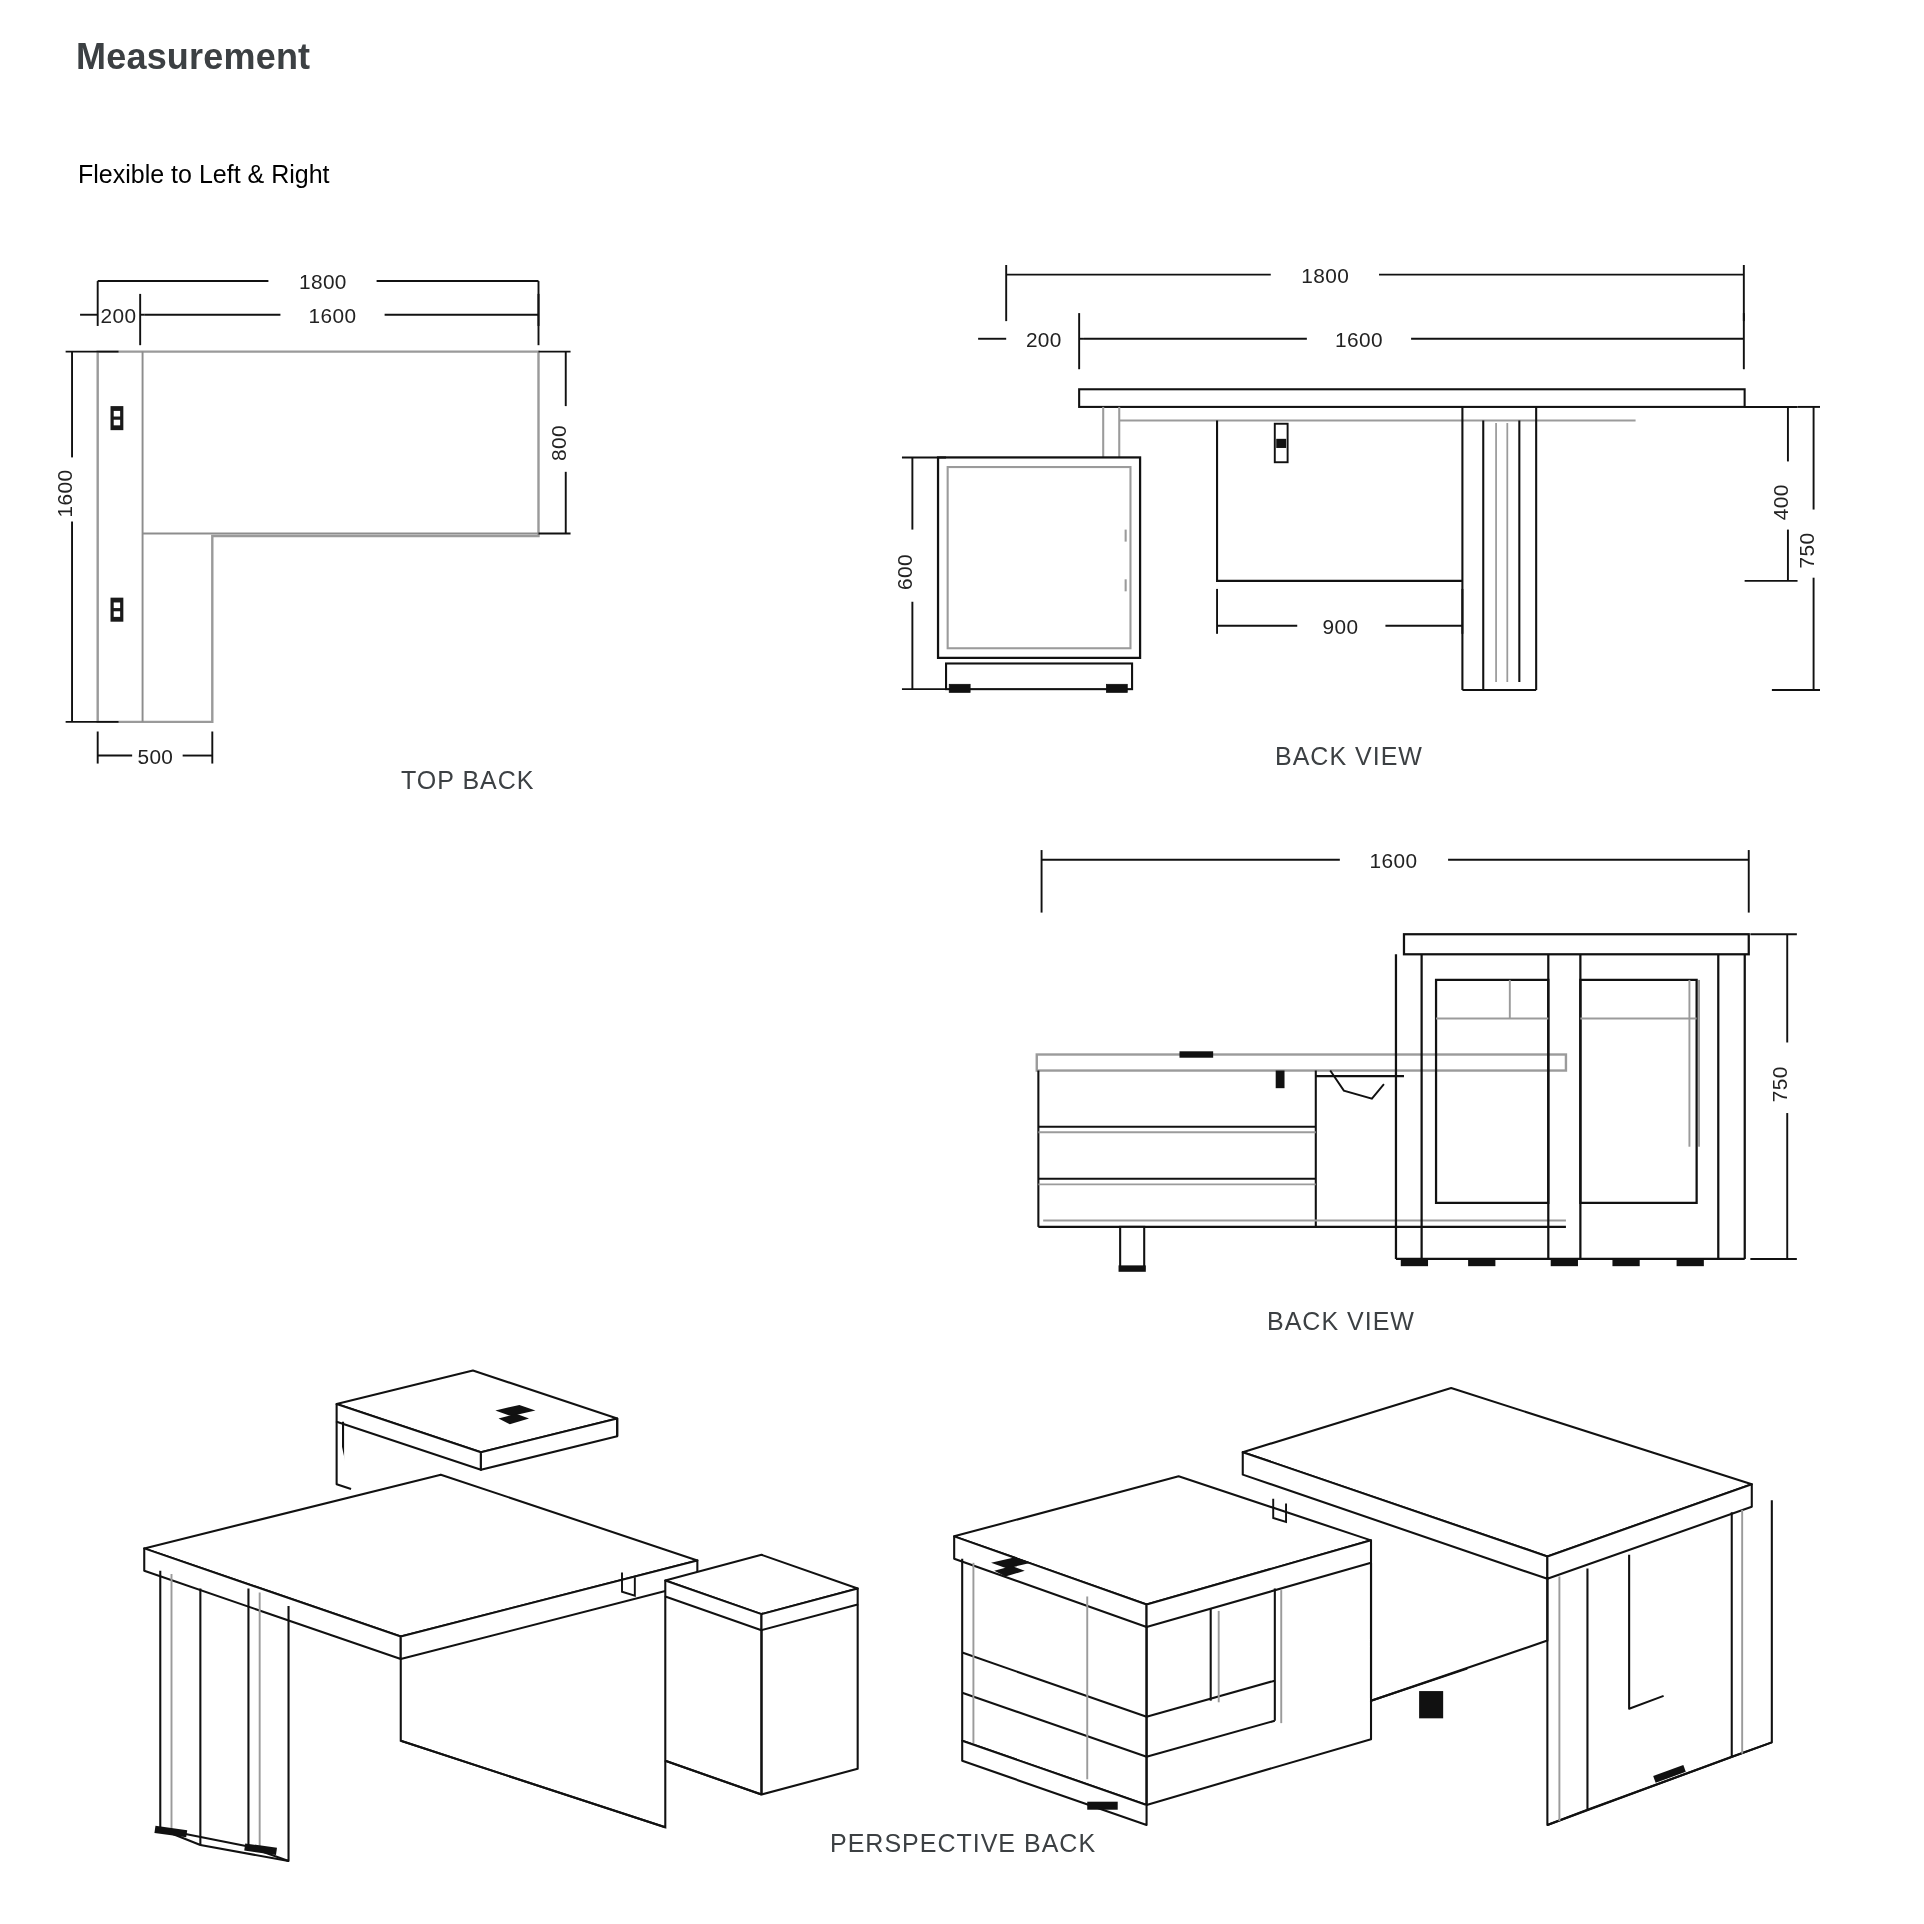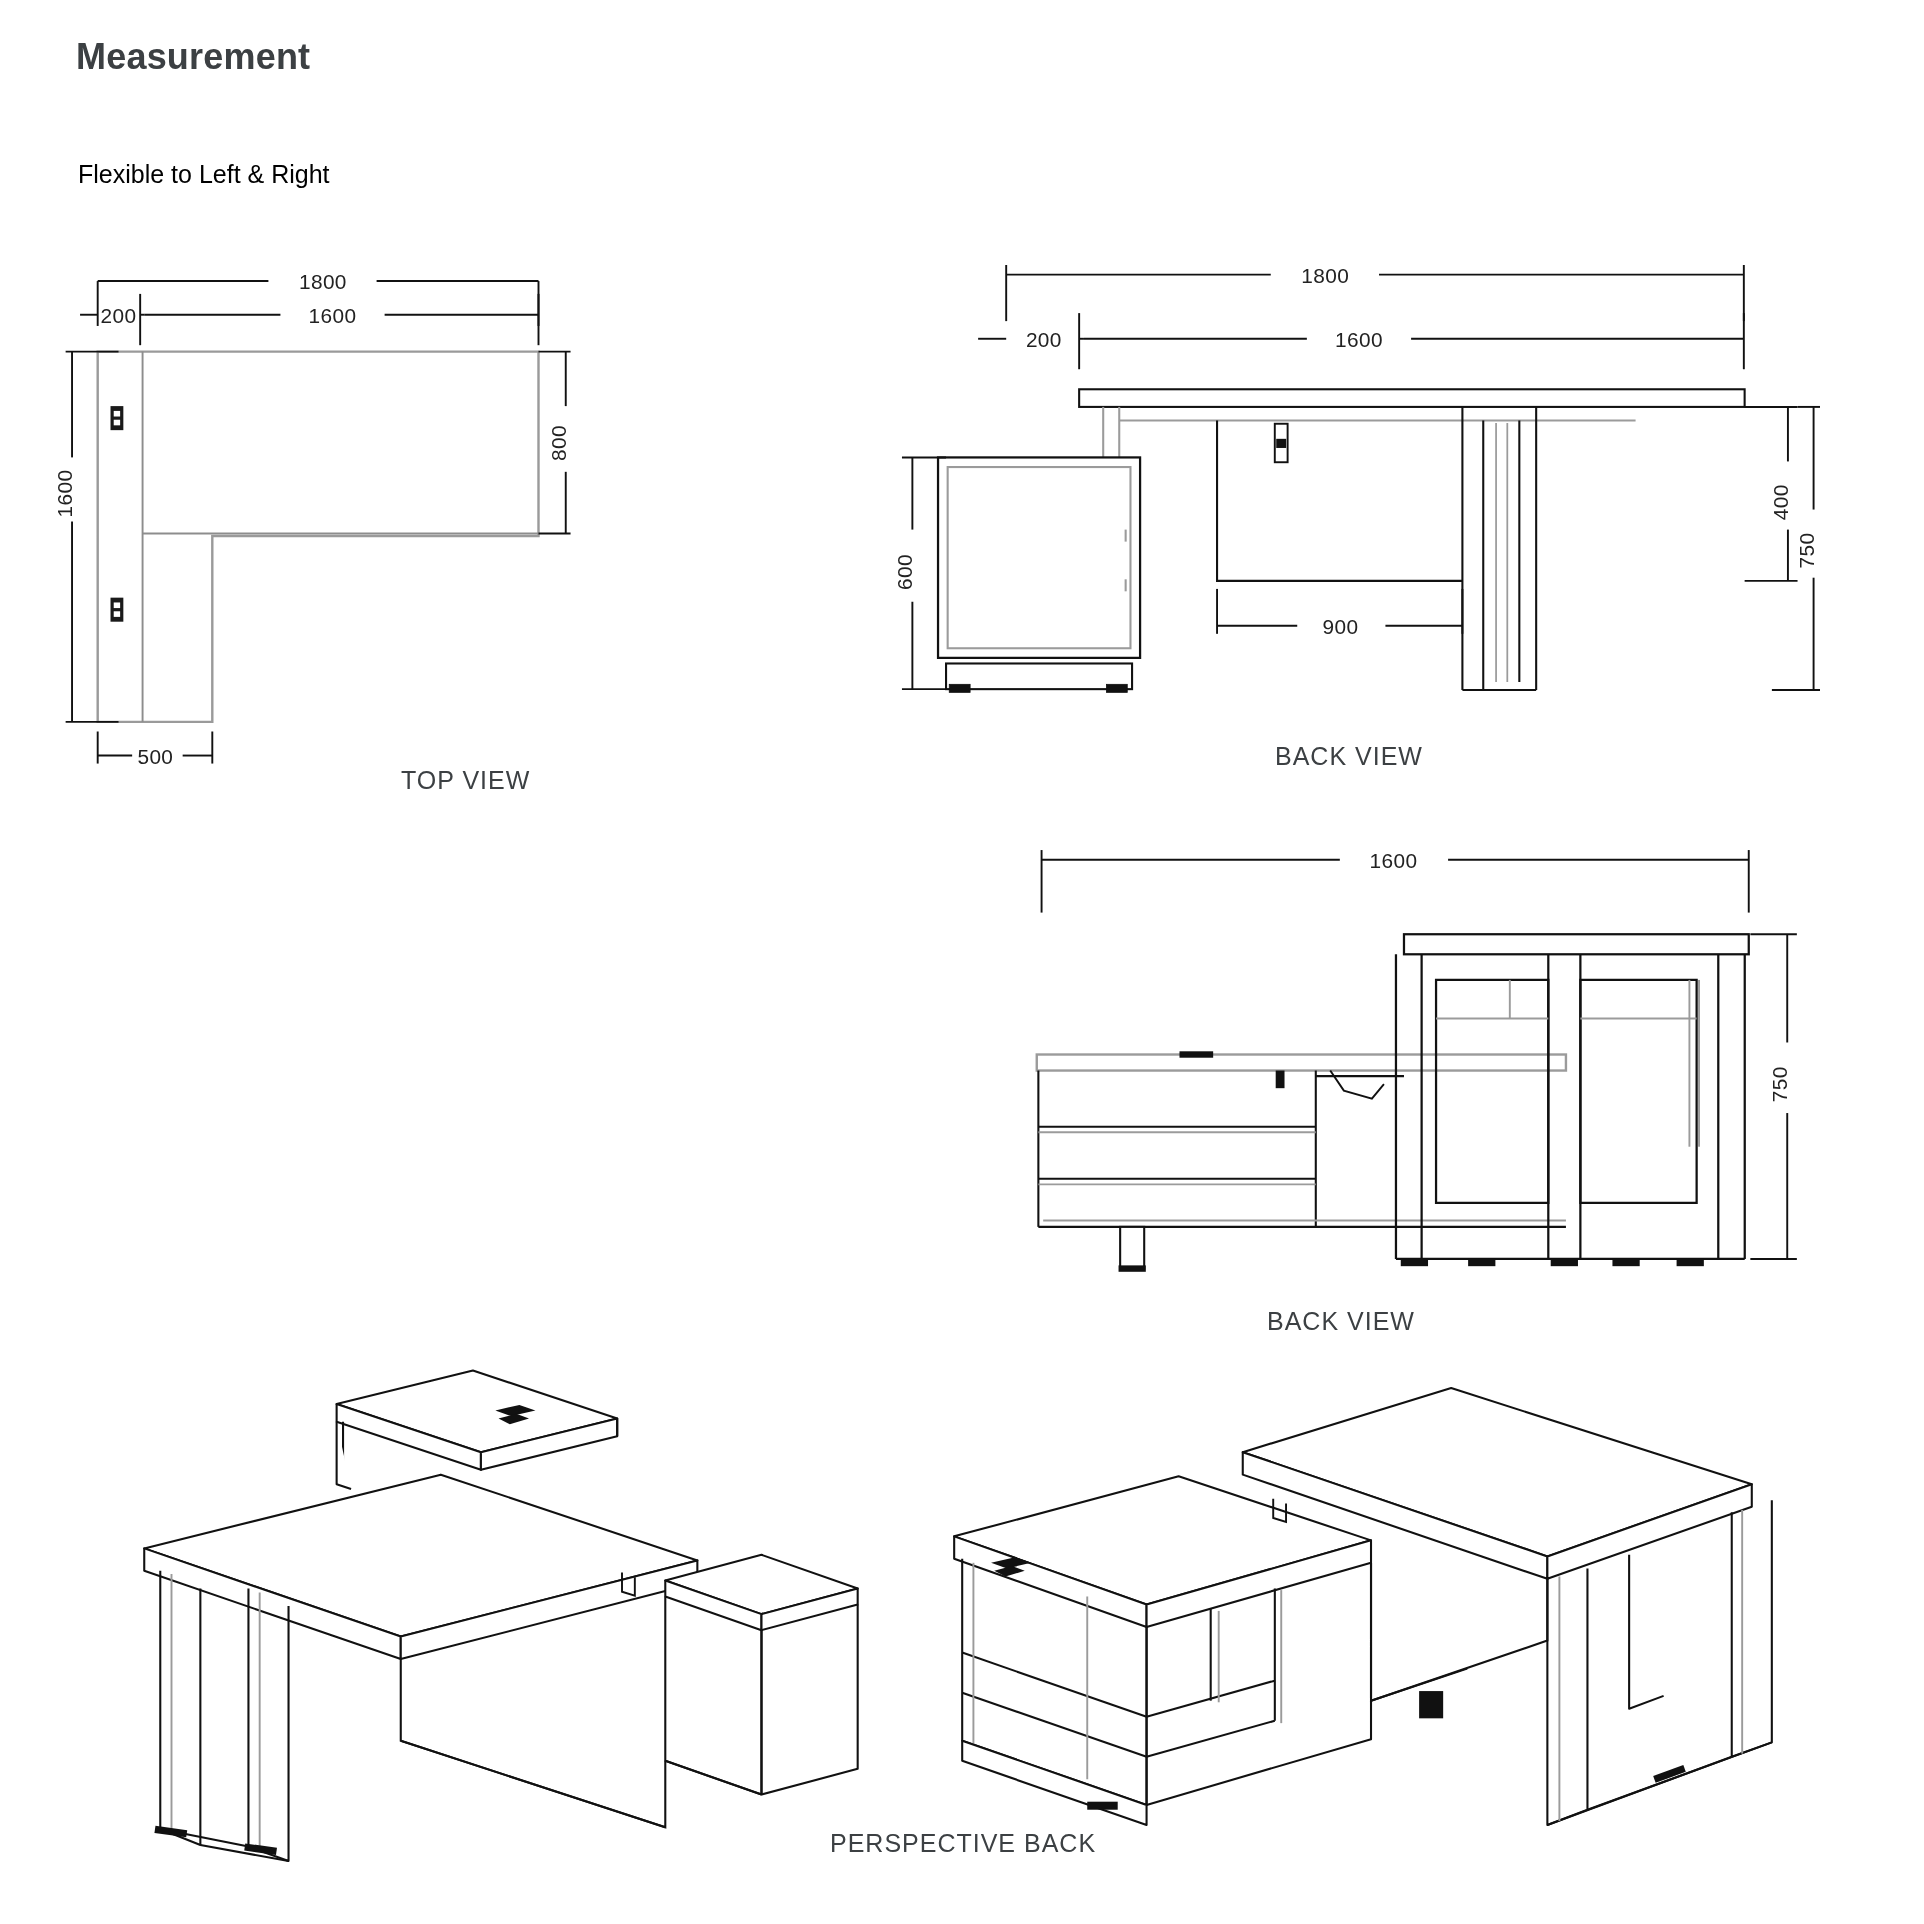--- a/index.html
+++ b/index.html
@@ -98,21 +98,21 @@
 
   <g stroke="#111" fill="none" stroke-width="2.4">
     <path d="M62 592 L62 632"></path>
     <path d="M205 592 L205 632"></path>
     <path d="M62 622 L105 622"></path>
         <path d="M168 622 L205 622"></path>
   </g>
   <text class="dim-text" x="134" y="632" text-anchor="middle">500</text>
 </svg>
 </div>
-<div class="view-label" style="left:401px; top:766px;">TOP VIEW</div>
+<div class="view-label" style="left:401px; top:766px;">TOP BACK</div>
 
 <div class="drawing" style="left:922px; top:265px;">
 <svg width="898" height="449" viewBox="0 0 1120 560">
   <g stroke="#111" fill="none" stroke-width="2.4">
 
     <path d="M105 0 L105 70"></path>
     <path d="M1025 0 L1025 70"></path>
     <path d="M105 12 L435 12"></path>
         <path d="M570 12 L1025 12"></path>
 

